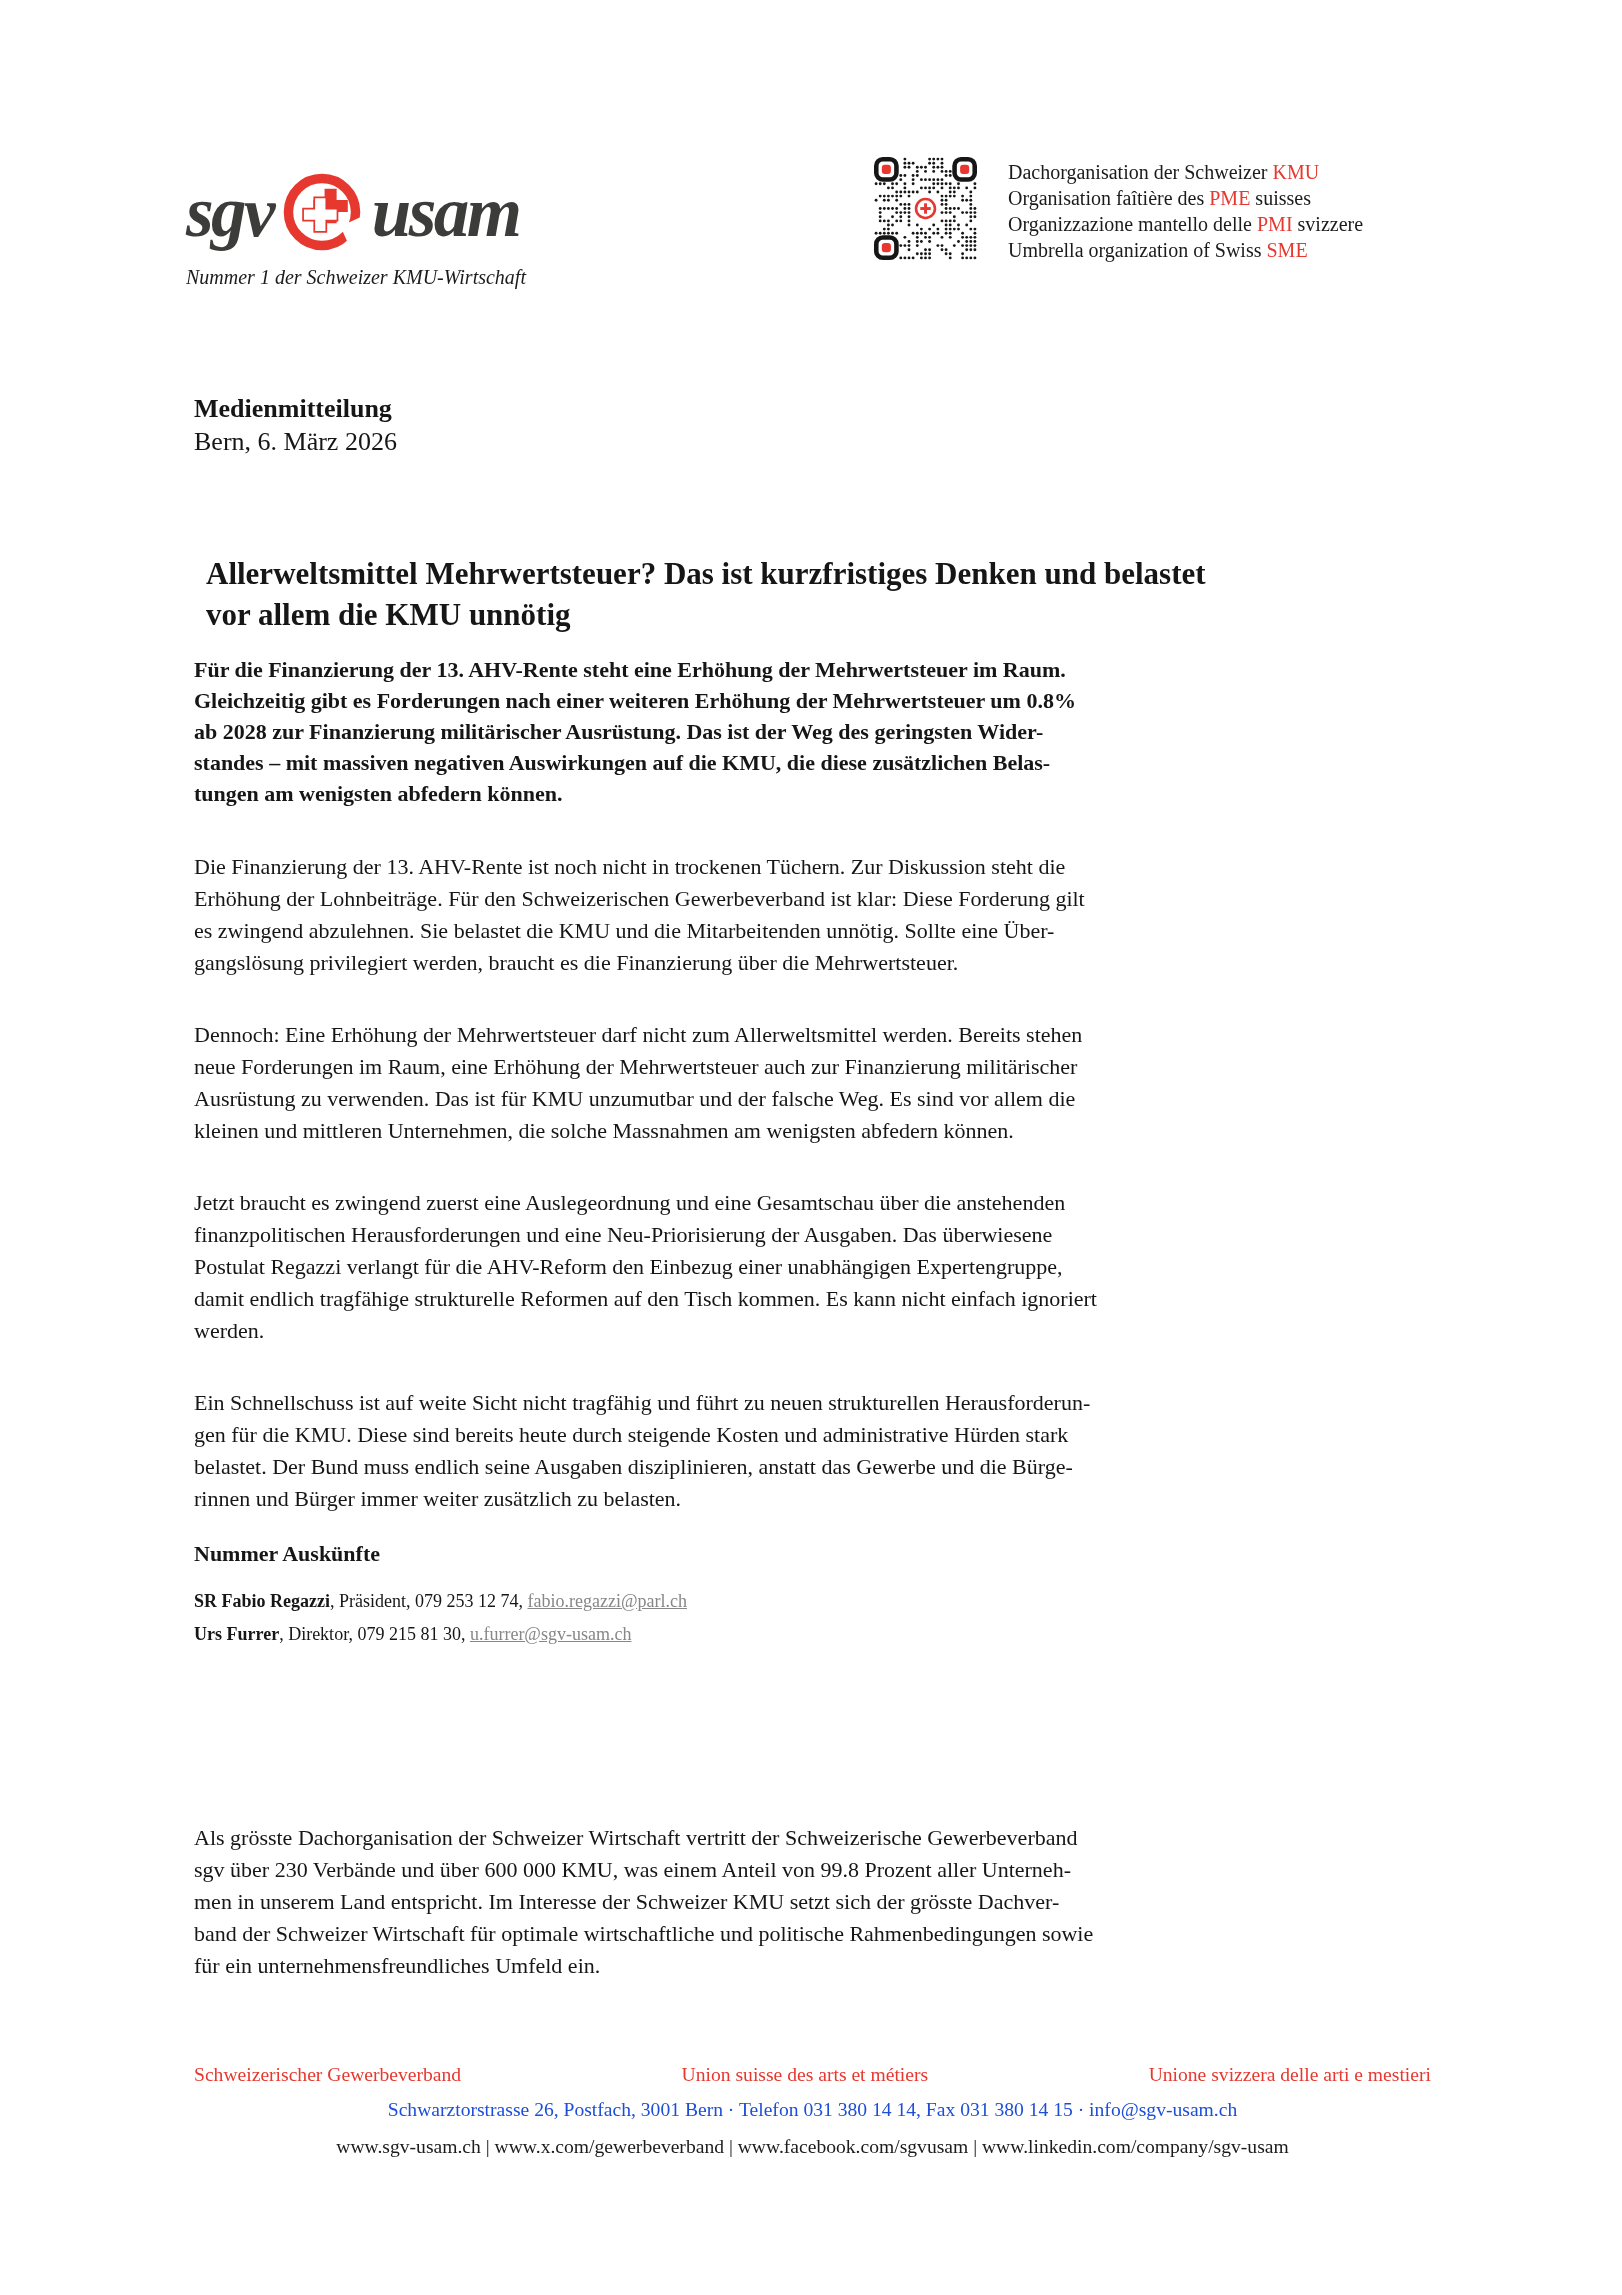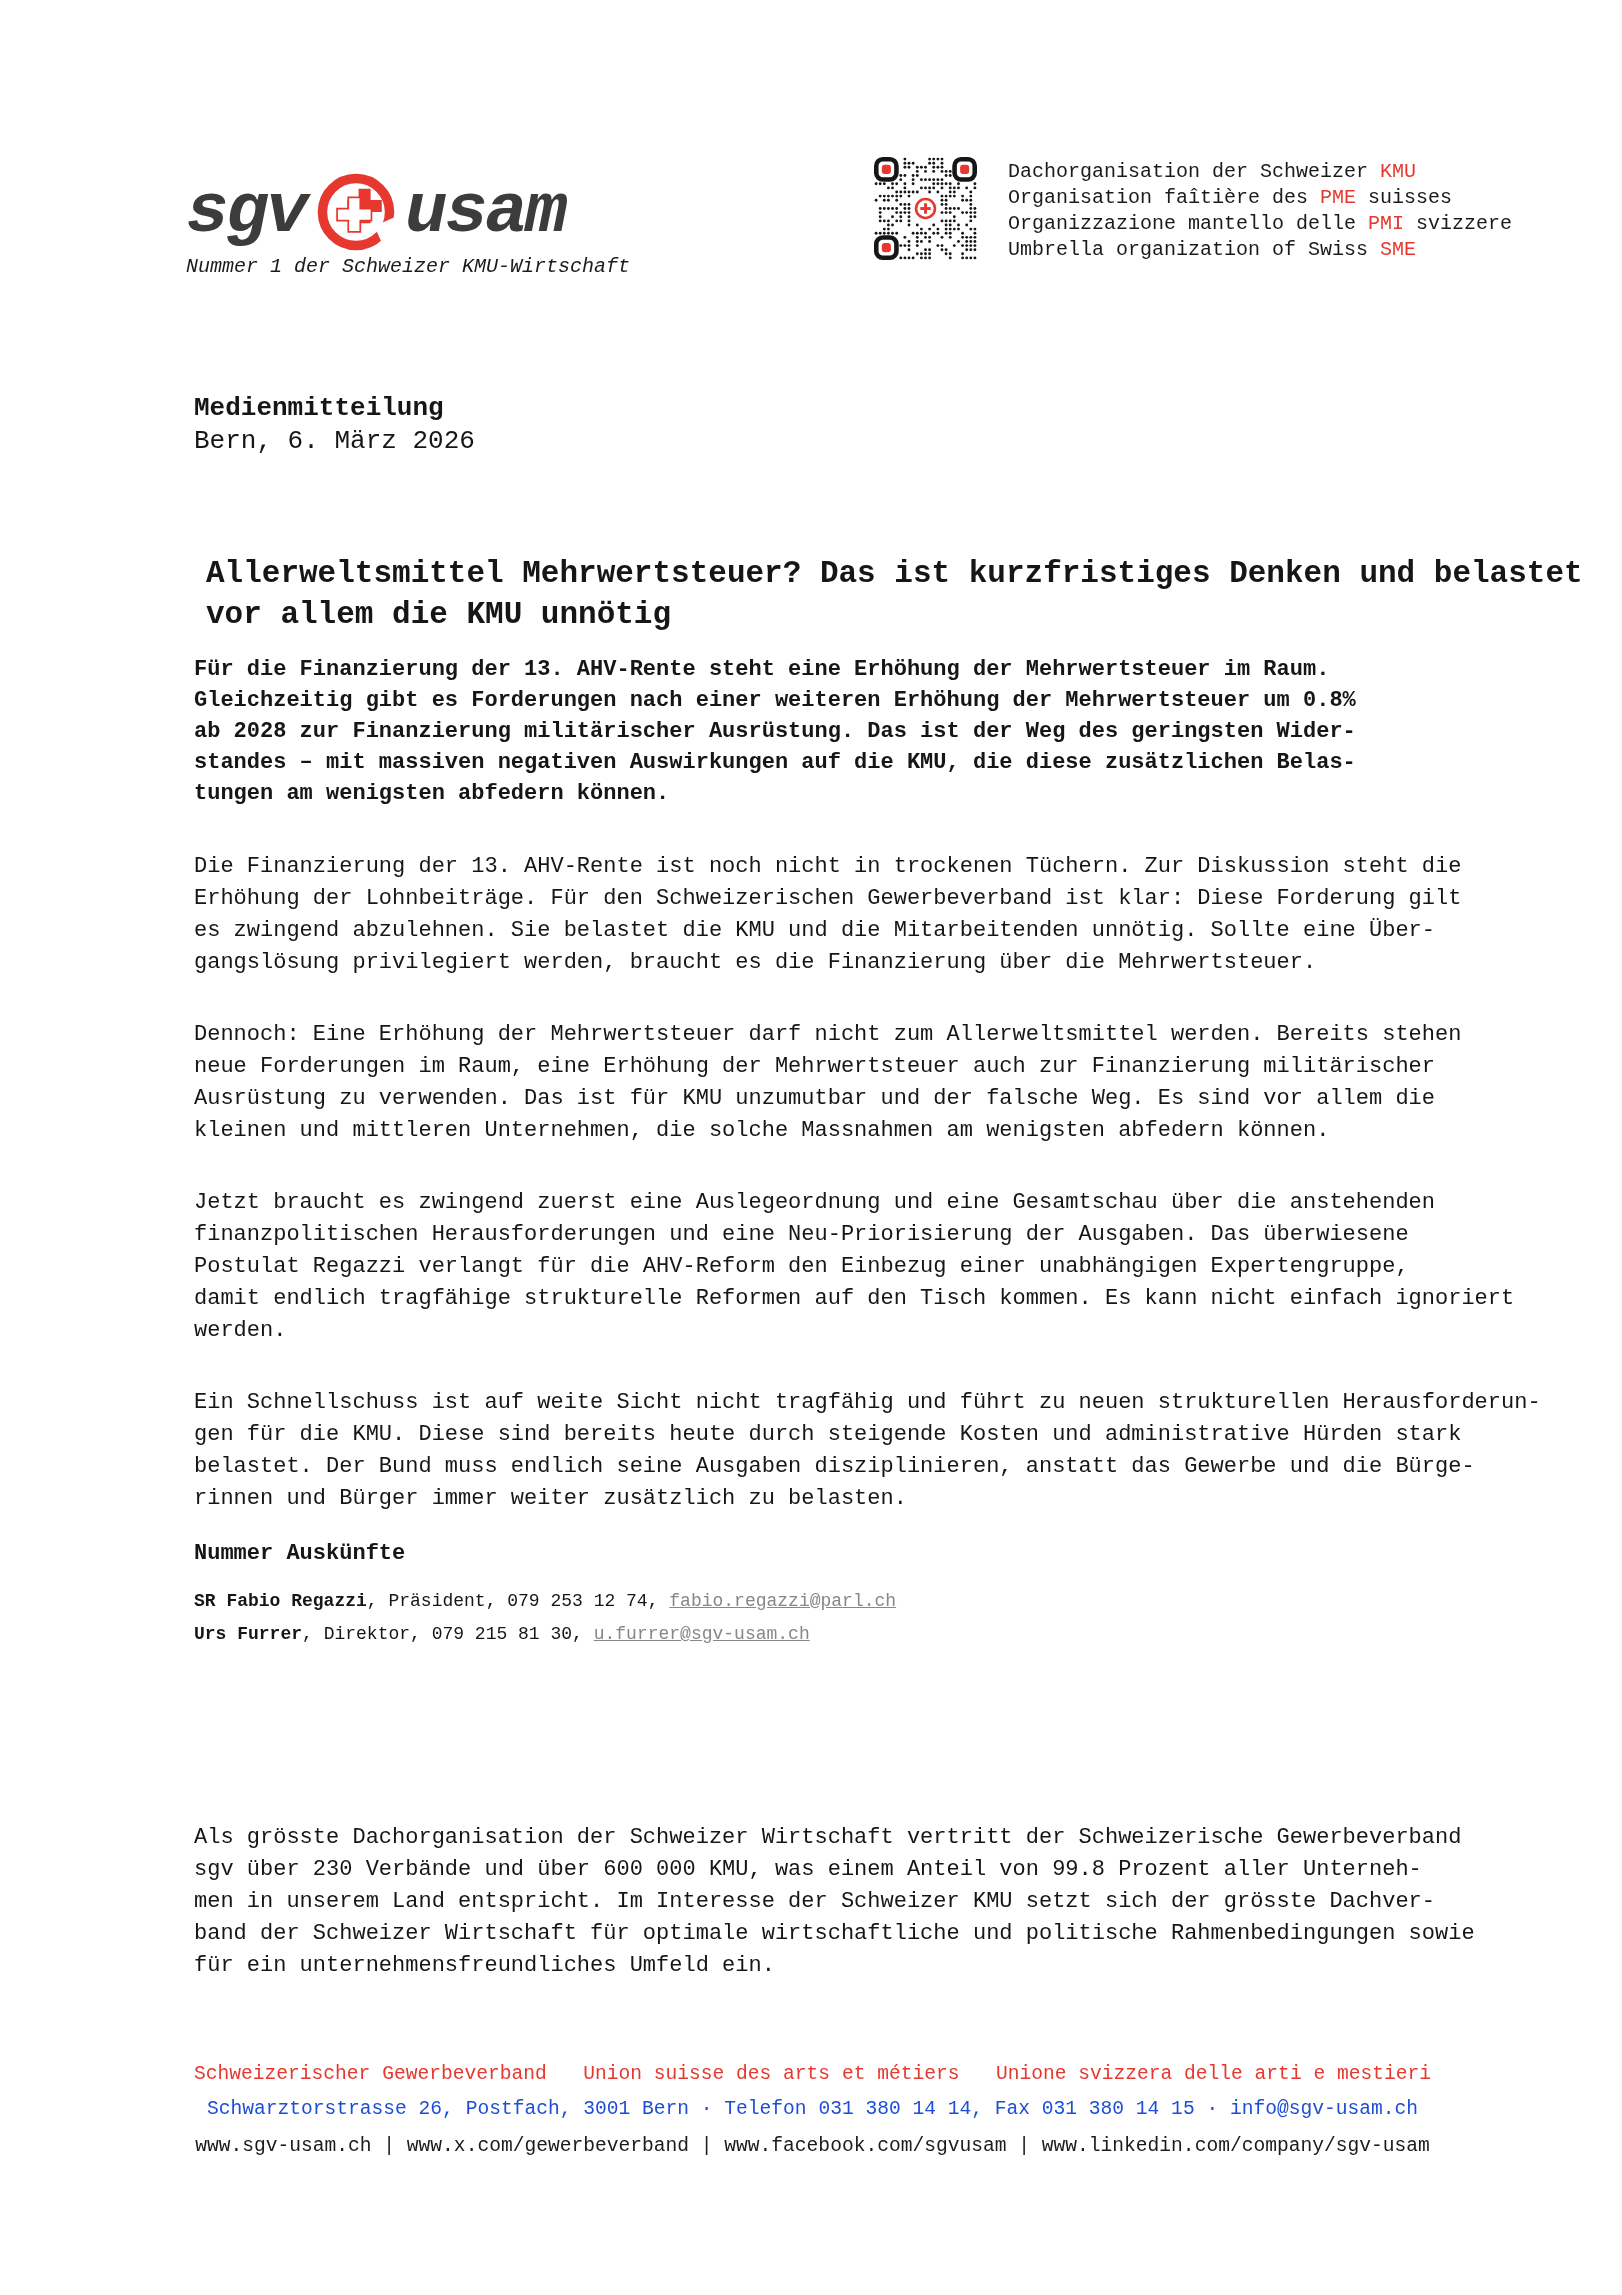--- a/index.html
+++ b/index.html
@@ -1,33 +1,33 @@
 <!DOCTYPE html>
 <html style="font-size:10.5px"><head>
 <meta charset="utf-8">
 <style>
   html,body{margin:0;padding:0;background:#ffffff;}
   .page{
     position:relative;
     width:1622px;height:2295px;
     background:#ffffff;
-    font-family:Liberation Mono, monospace;
+    font-family:Liberation Serif, serif;
     color:#161616;
     overflow:hidden;
   }
   
   .logo{position:absolute;left:186px;top:169px;}
   .logo-row{display:flex;align-items:center;gap:6.5px;}
   .logo-text{
     font-size:71px;font-weight:bold;font-style:italic;
     letter-spacing:-2.6px;color:#3c3c3b;line-height:85px;
   }
   .at-icon{width:86px;height:86px;flex:0 0 auto;}
   .tagline{
-    margin-top:0;font-size:20px;font-style:italic;color:#1b1b1b;letter-spacing:0px;
+    margin-top:11px;font-size:20px;font-style:italic;color:#1b1b1b;letter-spacing:0px;
   }
   .qr{position:absolute;left:874px;top:157px;width:103px;height:103px;}
   .org-lines{
     position:absolute;left:1008px;top:159px;
     font-size:20px;line-height:26px;color:#1b1b1b;white-space:nowrap;
   }
   .red{color:#e6382f;}
   
   .content{position:absolute;left:194px;top:0;width:1237px;}
   .block{position:absolute;left:0;width:100%;}

